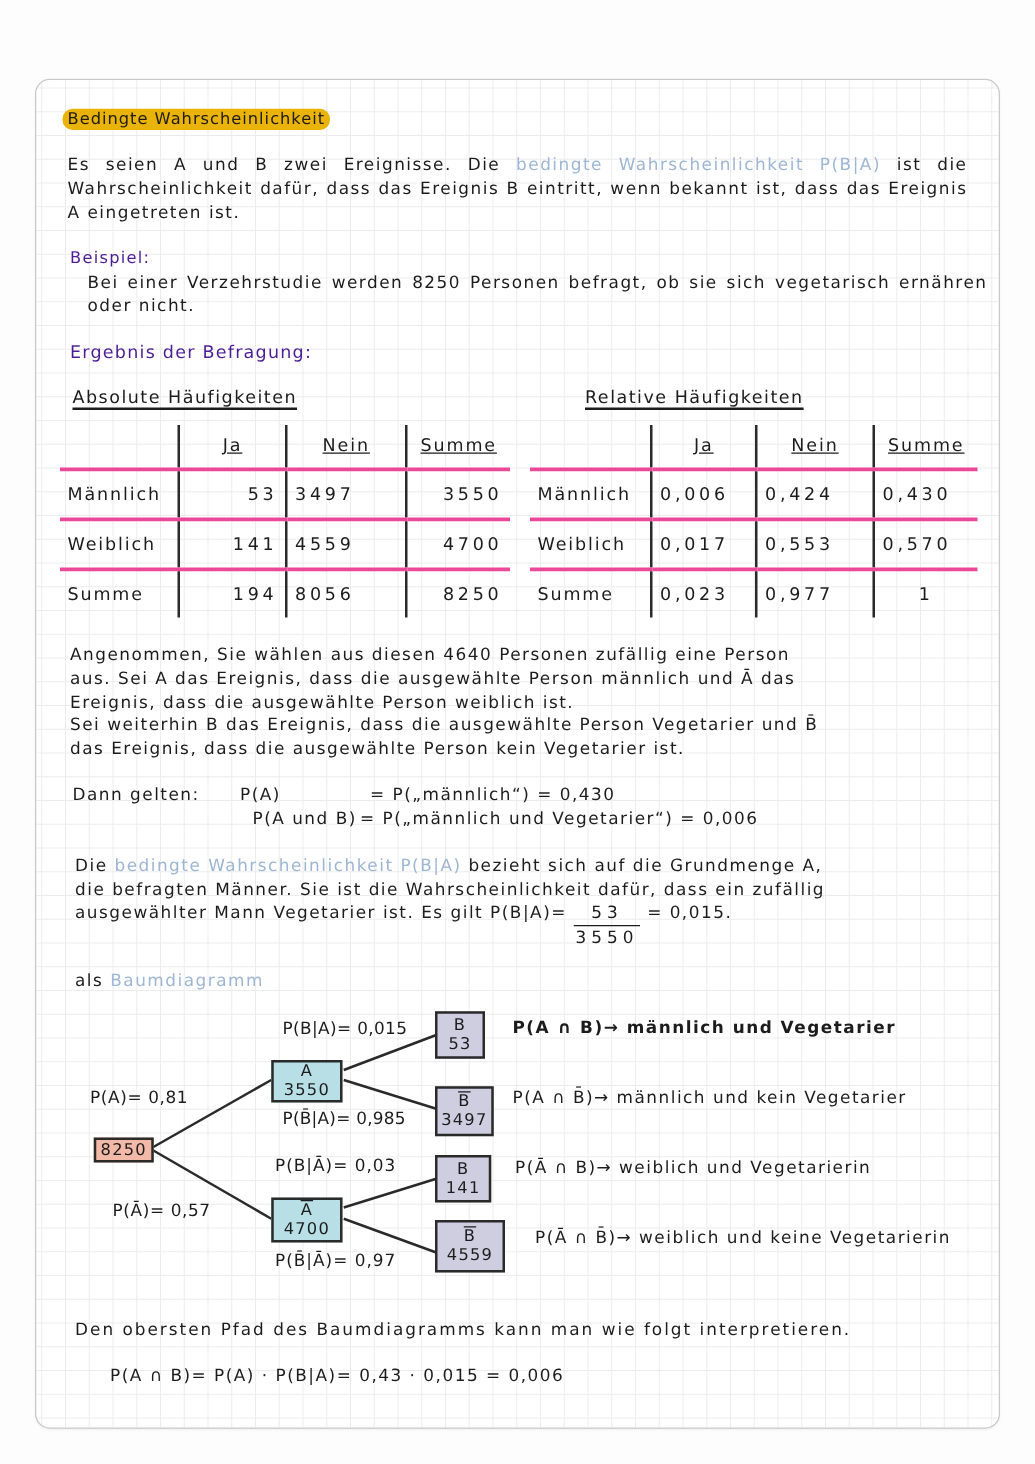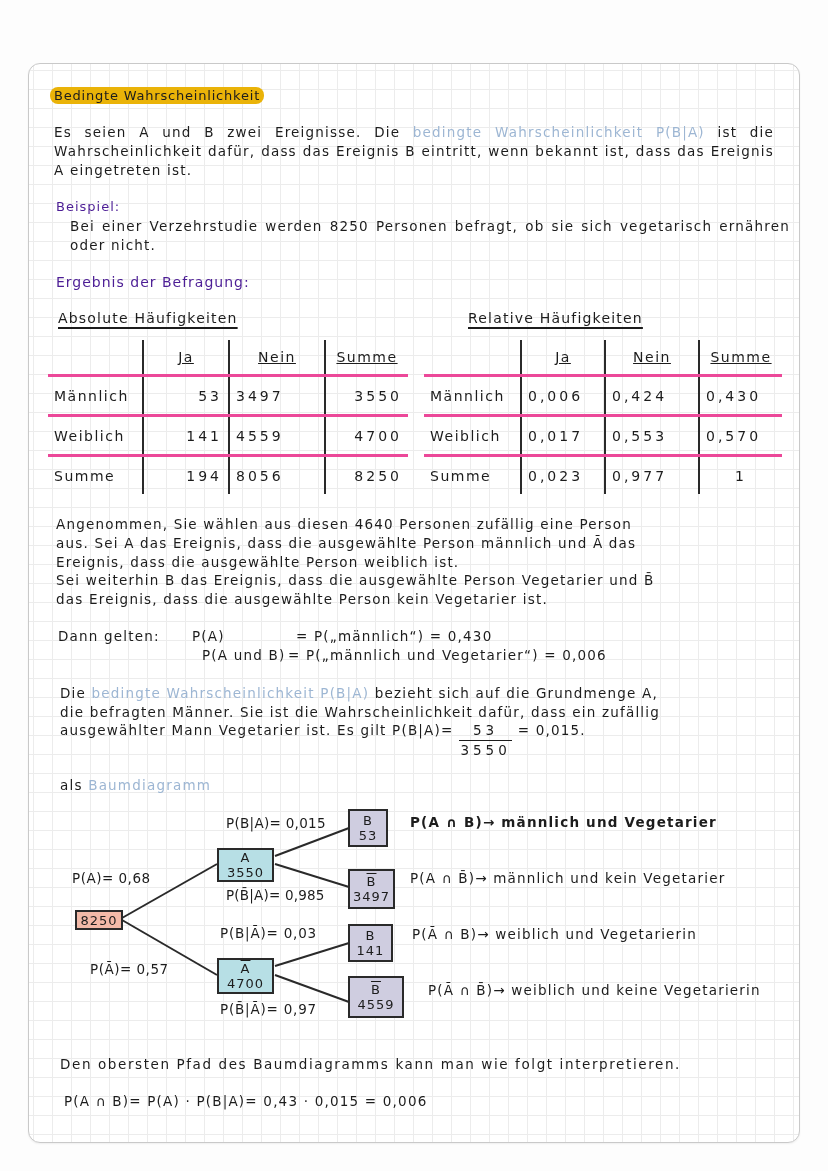--- a/index.html
+++ b/index.html
@@ -190,26 +190,26 @@
 </div>
 <div class="node leaf" style="left:348px; top:924px; width:45px; height:38px;">
   <span>B</span>
   <span>141</span>
 </div>
 <div class="node leaf" style="left:348px; top:976px; width:56px; height:42px;">
   <span class="ov">B</span>
   <span>4559</span>
 </div>
 
-<div class="abs t" style="left:72px; top:869px; letter-spacing:0.5px;">P(A)= 0,68</div>
+<div class="abs t" style="left:72px; top:869px; letter-spacing:0.5px;">P(A)= 0,81</div>
 <div class="abs t" style="left:90px; top:960px; letter-spacing:0.5px;">P(Ā)= 0,57</div>
 <div class="abs t" style="left:226px; top:814px; letter-spacing:0.3px;">P(B|A)= 0,015</div>
 <div class="abs t" style="left:226px; top:886px; letter-spacing:0.2px;">P(B̄|A)= 0,985</div>
 <div class="abs t" style="left:220px; top:924px; letter-spacing:0.8px;">P(B|Ā)= 0,03</div>
 <div class="abs t" style="left:220px; top:1000px; letter-spacing:0.8px;">P(B̄|Ā)= 0,97</div>
 
 <div class="abs t" style="left:410px; top:813px;font-weight:bold;">P(A ∩ B)→ männlich und Vegetarier</div>
 <div class="abs t" style="left:410px; top:869px;">P(A ∩ B̄)→ männlich und kein Vegetarier</div>
 <div class="abs t" style="left:412px; top:925px;">P(Ā ∩ B)→ weiblich und Vegetarierin</div>
 <div class="abs t" style="left:428px; top:981px;">P(Ā ∩ B̄)→ weiblich und keine Vegetarierin</div>
 
 <div class="abs t" style="left:60px; top:1055px; letter-spacing:1.6px;">Den obersten Pfad des Baumdiagramms kann man wie folgt interpretieren.</div>
-<div class="abs t" style="left:64px; top:1092px;">P(A ∩ B)= P(A) · P(B|A)= 0,43 · 0,015 = 0,006</div>
+<div class="abs t" style="left:88px; top:1092px;">P(A ∩ B)= P(A) · P(B|A)= 0,43 · 0,015 = 0,006</div>
 
 </body></html>

